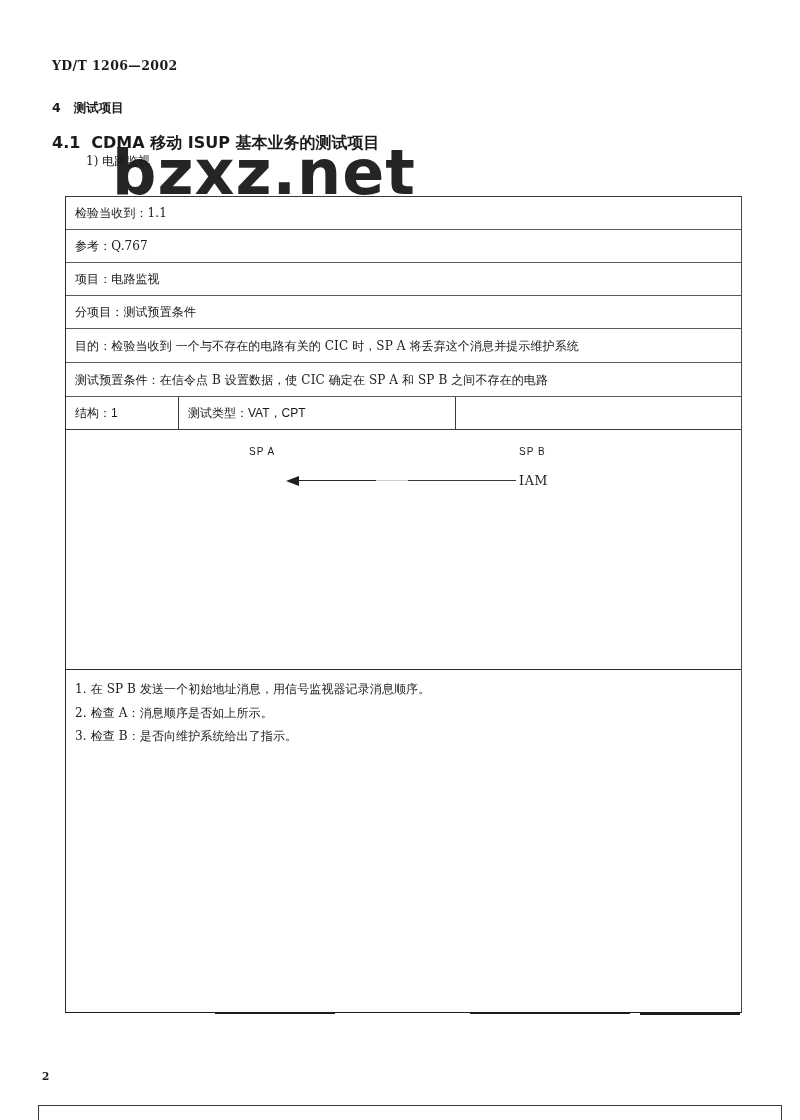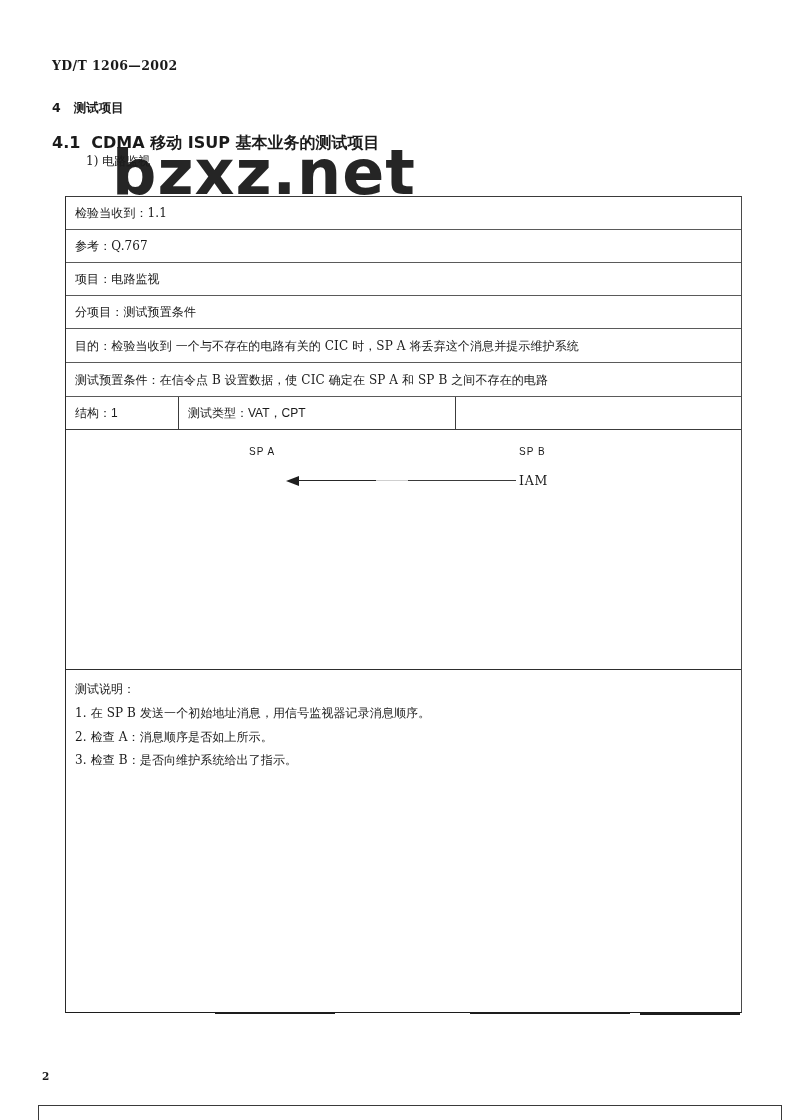--- a/index.html
+++ b/index.html
@@ -300,21 +300,20 @@
       <div class="msg-label">IAM</div>
       <div class="arrow-wrap">
         <div class="arrow-head"></div>
         <div class="arrow-line-solid-l"></div>
         <div class="arrow-line-faded"></div>
         <div class="arrow-line-solid-r"></div>
       </div>
     </div>
 
     <div class="desc">
-      <div class="desc-title">测试说明：</div>
       <div class="desc-item">
         <span class="idx">1.</span><span>在 SP B 发送一个初始地址消息，用信号监视器记录消息顺序。</span>
       </div>
       <div class="desc-item">
         <span class="idx">2.</span><span>检查 A：消息顺序是否如上所示。</span>
       </div>
       <div class="desc-item">
         <span class="idx">3.</span><span>检查 B：是否向维护系统给出了指示。</span>
       </div>
     </div>

